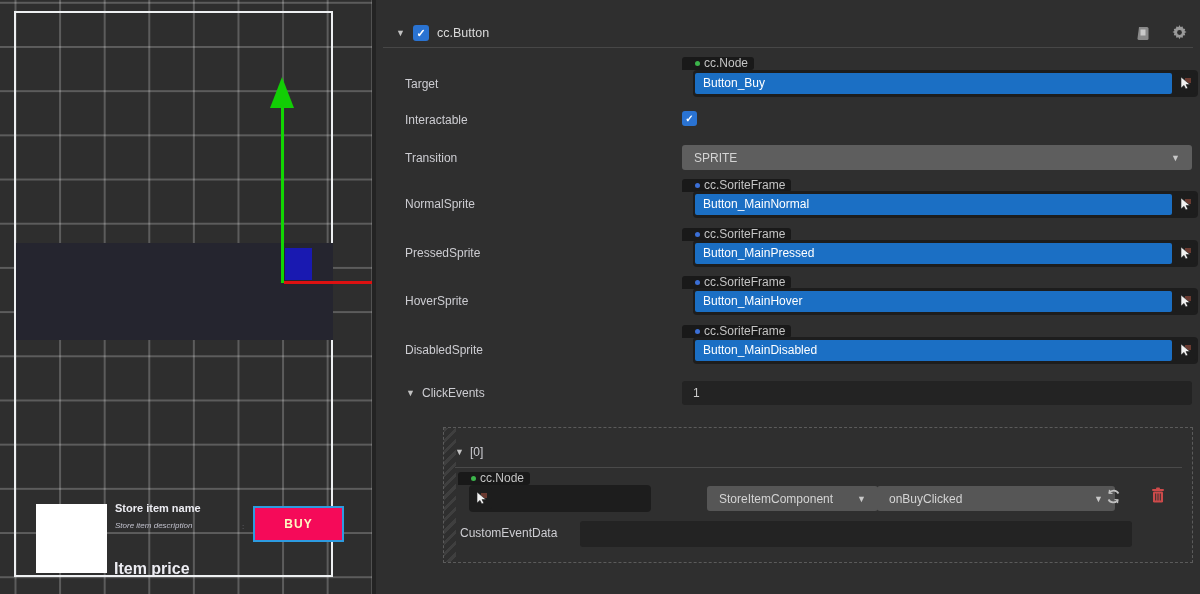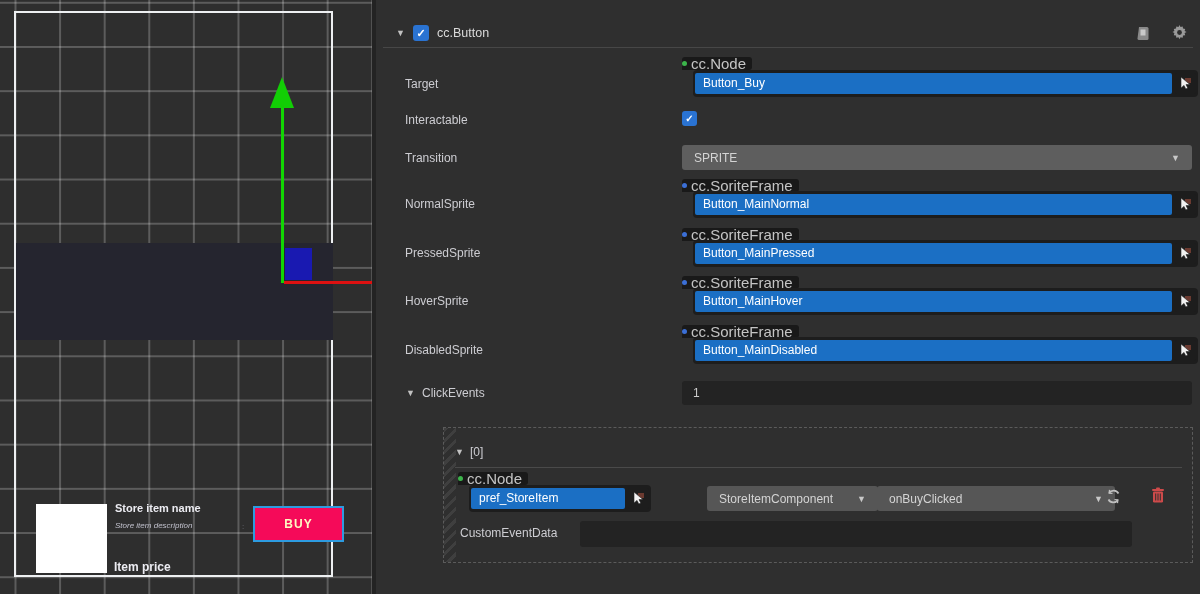--- a/index.html
+++ b/index.html
@@ -14,21 +14,21 @@
     background-size:44.6px 44.2px;
     background-position:14.5px 1.8px;}
   #canvas-border{position:absolute;left:14px;top:11px;width:319px;height:566px;
     border:2px solid #eef0f2;box-sizing:border-box;}
   #store-item{position:absolute;left:16px;top:243px;width:317px;height:97px;background:#25252f;}
   #store-thumb{position:absolute;left:20px;top:261px;width:71px;height:69px;background:#ffffff;}
   .scene-text{position:absolute;color:#ececf2;}
   #store-name{left:99px;top:259px;font-size:11px;font-weight:bold;}
   #store-desc{left:99px;top:278px;font-size:8px;color:#c0c0cc;font-style:italic;}
   #store-detail-mark{left:226px;top:279px;font-size:8px;color:#6e6e78;}
-  #store-price{left:98px;top:317px;font-size:12px;font-weight:bold;}
+  #store-price{left:98px;top:317px;font-size:16px;font-weight:bold;}
   #buy-button{position:absolute;left:237px;top:263px;width:91px;height:36px;box-sizing:border-box;
     background:#f50a59;border:2px solid #2d9be0;color:#fef9c3;font-size:12px;font-weight:bold;
     display:flex;align-items:center;justify-content:center;letter-spacing:1px;}
   #gizmo-rect{position:absolute;left:285px;top:248px;width:27px;height:32px;
     background:rgba(22,22,214,0.78);}
   #axis-y-line{position:absolute;left:281px;top:106px;width:3px;height:177px;background:#12d603;}
   #axis-y-arrow{position:absolute;left:270px;top:77px;width:0;height:0;
     border-left:12px solid transparent;border-right:12px solid transparent;
     border-bottom:31px solid #12ce05;}
   #axis-x-line{position:absolute;left:284px;top:281px;width:88px;height:3px;background:#dd1111;}
@@ -42,21 +42,21 @@
   #comp-disclosure{left:20px;top:29px;}
   #comp-checkbox{left:37px;top:25px;width:16px;height:16px;background:#2a73d2;border-radius:3px;
     color:#fff;font-size:11px;font-weight:bold;display:flex;align-items:center;justify-content:center;}
   #comp-title{left:61px;top:26px;font-size:12.5px;color:#dadada;}
   #icon-docs{left:758px;top:25px;}
   #icon-settings{left:795px;top:24px;}
   #header-sep{left:7px;top:47px;width:810px;height:1px;background:#474747;}
 
   .row-label{left:29px;color:#cdcdd2;}
   .type-tag{position:absolute;height:13px;background:#191919;border-radius:3px 3px 3px 0;
-    padding:0 6px 0 0;font-size:15px;color:#c4c4c4;display:flex;align-items:center;gap:4px;
+    padding:0 6px 0 13px;font-size:12px;color:#c4c4c4;display:flex;align-items:center;gap:4px;
     line-height:13px;}
   .dot{width:5px;height:5px;border-radius:50%;display:inline-block;}
   .dot-green{background:#3cb44b;}
   .dot-blue{background:#3b6fd6;}
   .asset-wrap{position:absolute;background:#1d1d1d;border-radius:4px;display:flex;
     align-items:center;padding:2px;gap:3px;box-sizing:border-box;margin-left:13px;}
   .asset-blue{flex:1;height:21px;background:#1b6fc4;border-radius:2px;color:#fff;
     line-height:21px;padding-left:8px;overflow:hidden;white-space:nowrap;}
   .locate-btn{width:21px;height:21px;border-radius:2px;display:flex;align-items:center;
     justify-content:center;background:#1d1d1d;}
@@ -222,21 +222,20 @@
 
       <span class="abs tri" id="event-disclosure">▼</span>
       <span class="abs" id="event-index">[0]</span>
       <div class="abs" id="event-sep"></div>
 
       <div class="type-tag" id="event-node-tag">
         <span class="dot dot-green"></span>
         <span>cc.Node</span>
       </div>
       <div class="asset-wrap abs" id="event-node-wrap">
-        <div class="asset-blue">pref_StoreItem</div>
         <div class="locate-btn">
           <svg width="13" height="13" viewBox="0 0 13 13">
               <rect x="6" y="1" width="6" height="5" fill="#6b3a30"></rect>
               <path d="M2 0 L2 11 L5 8.4 L6.8 12 L8.8 11 L7 7.6 L11 7.6 Z" fill="#f2f2f2" stroke="#222" stroke-width="0.6"></path>
             </svg>
         </div>
       </div>
 
       <div class="dropdown ev-dd" id="event-comp-dd">
         <span>StoreItemComponent</span>

